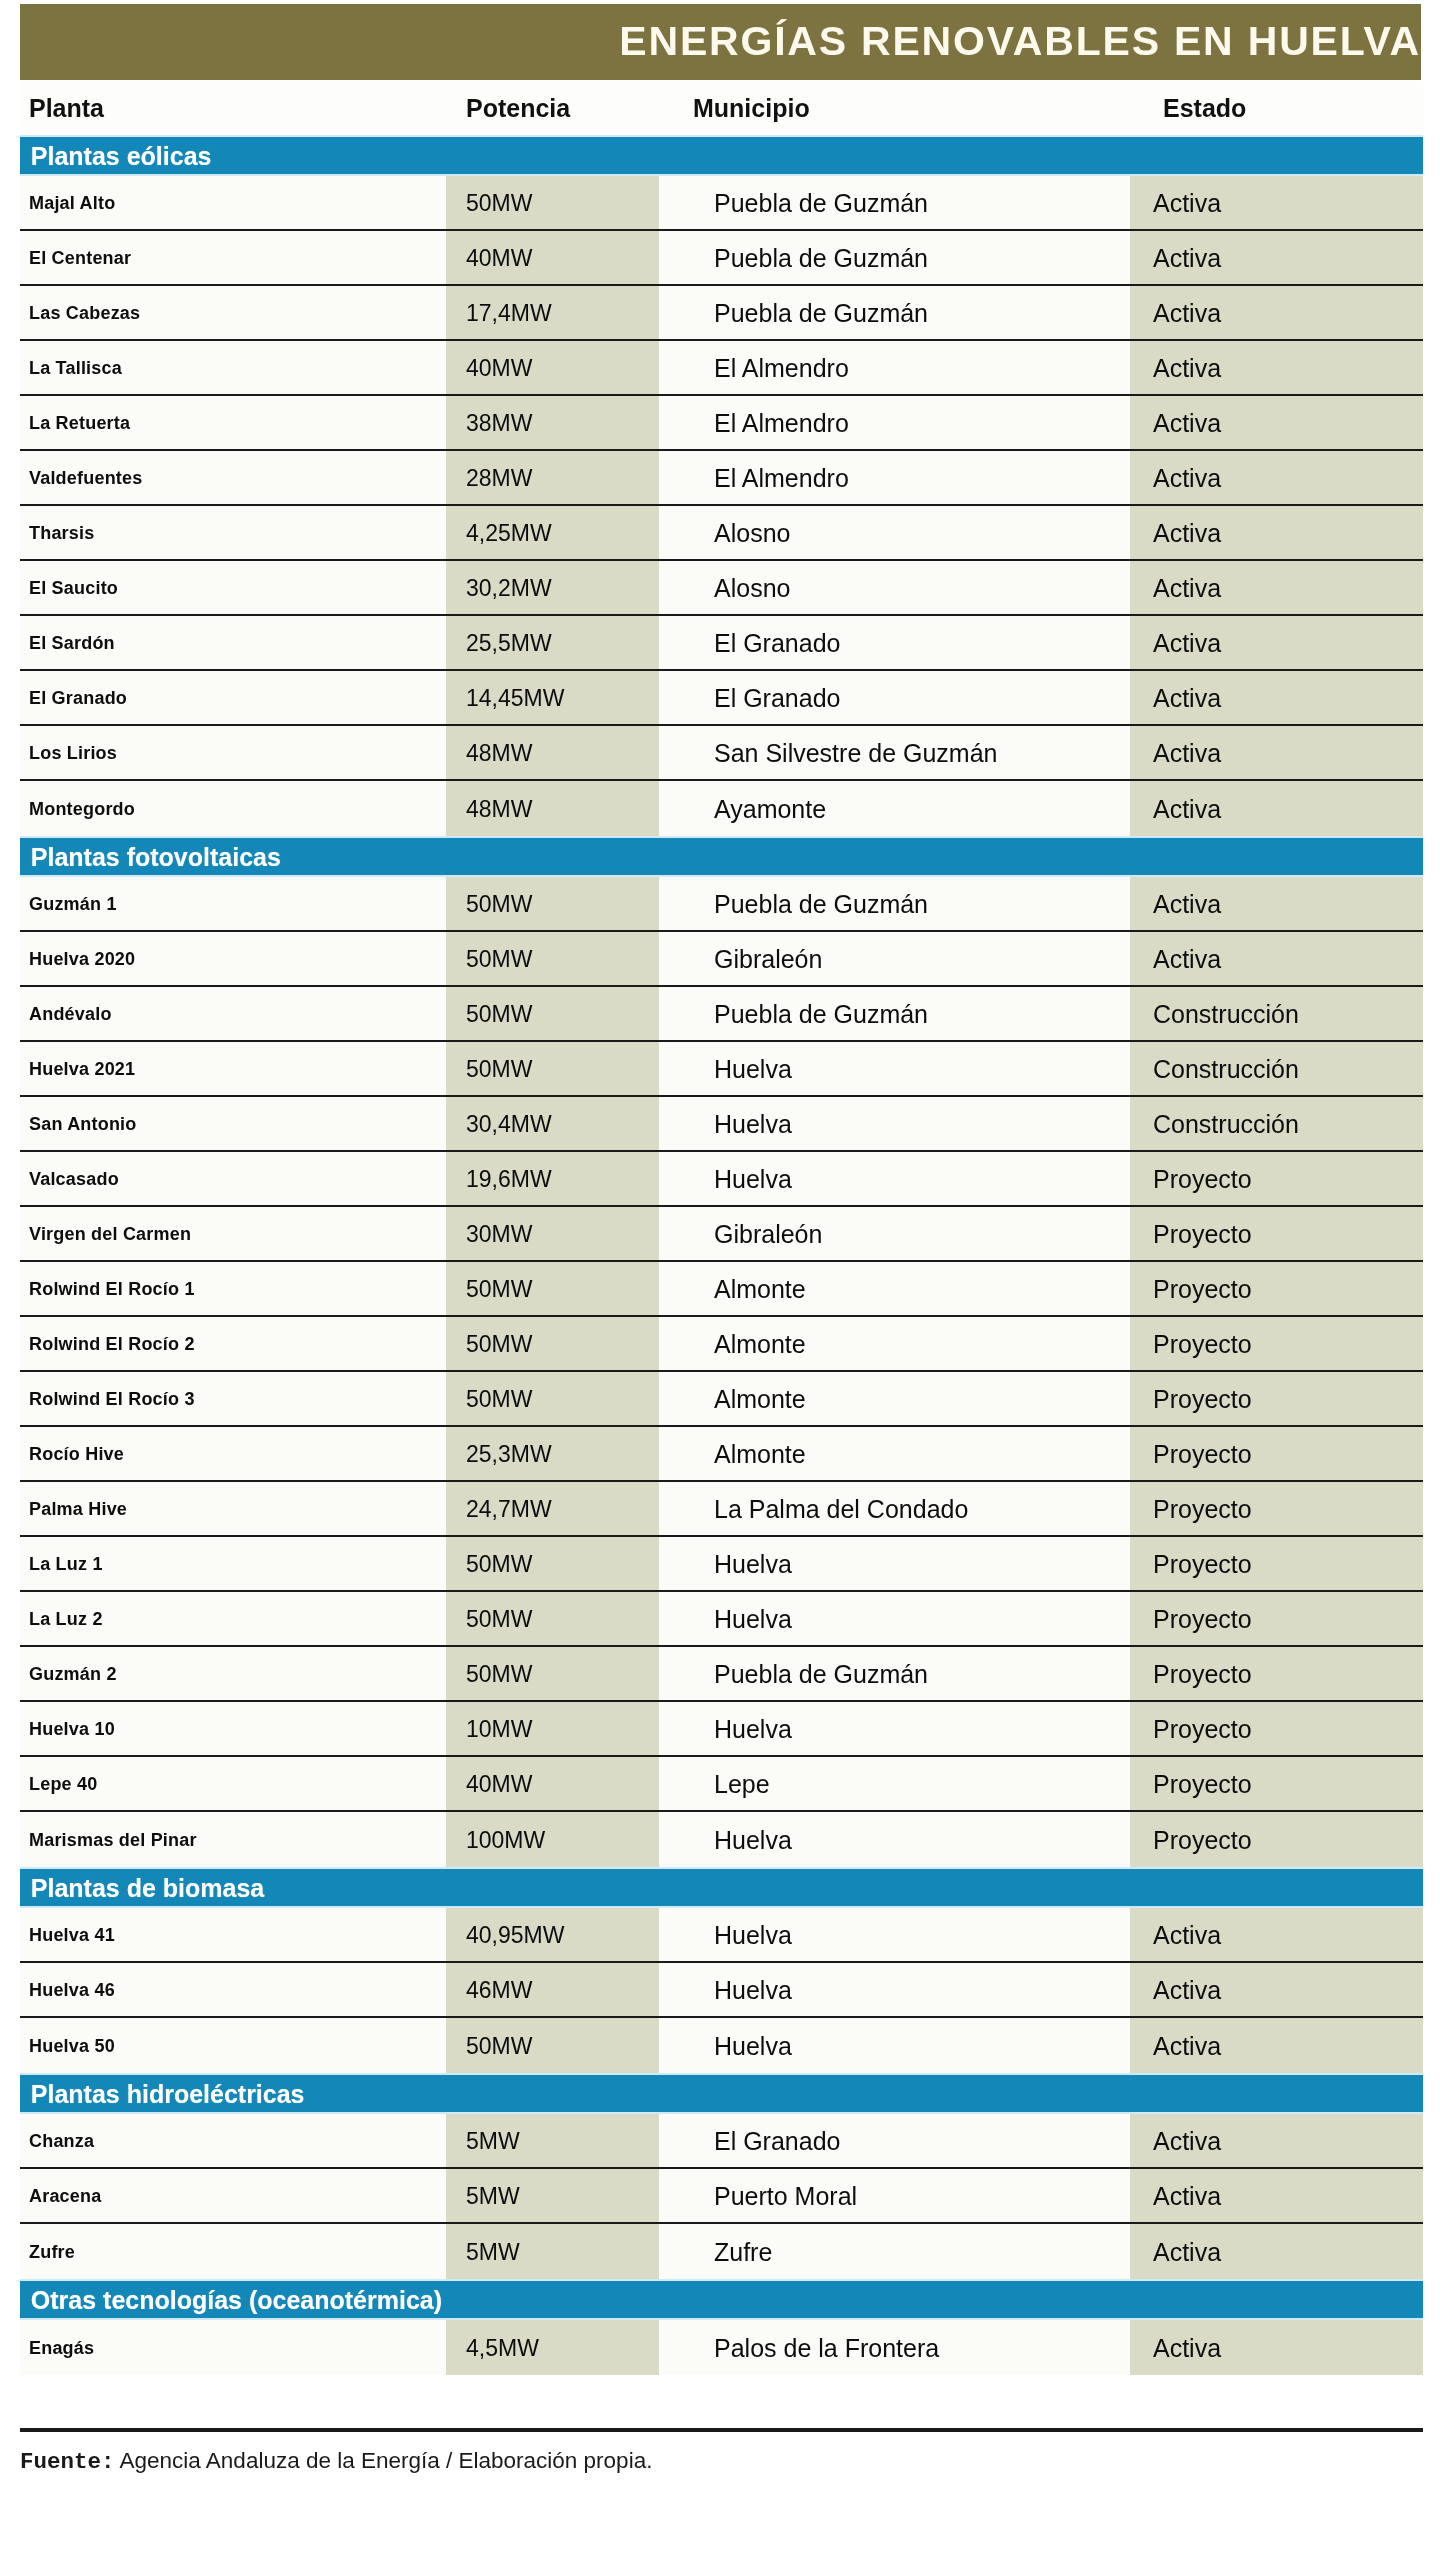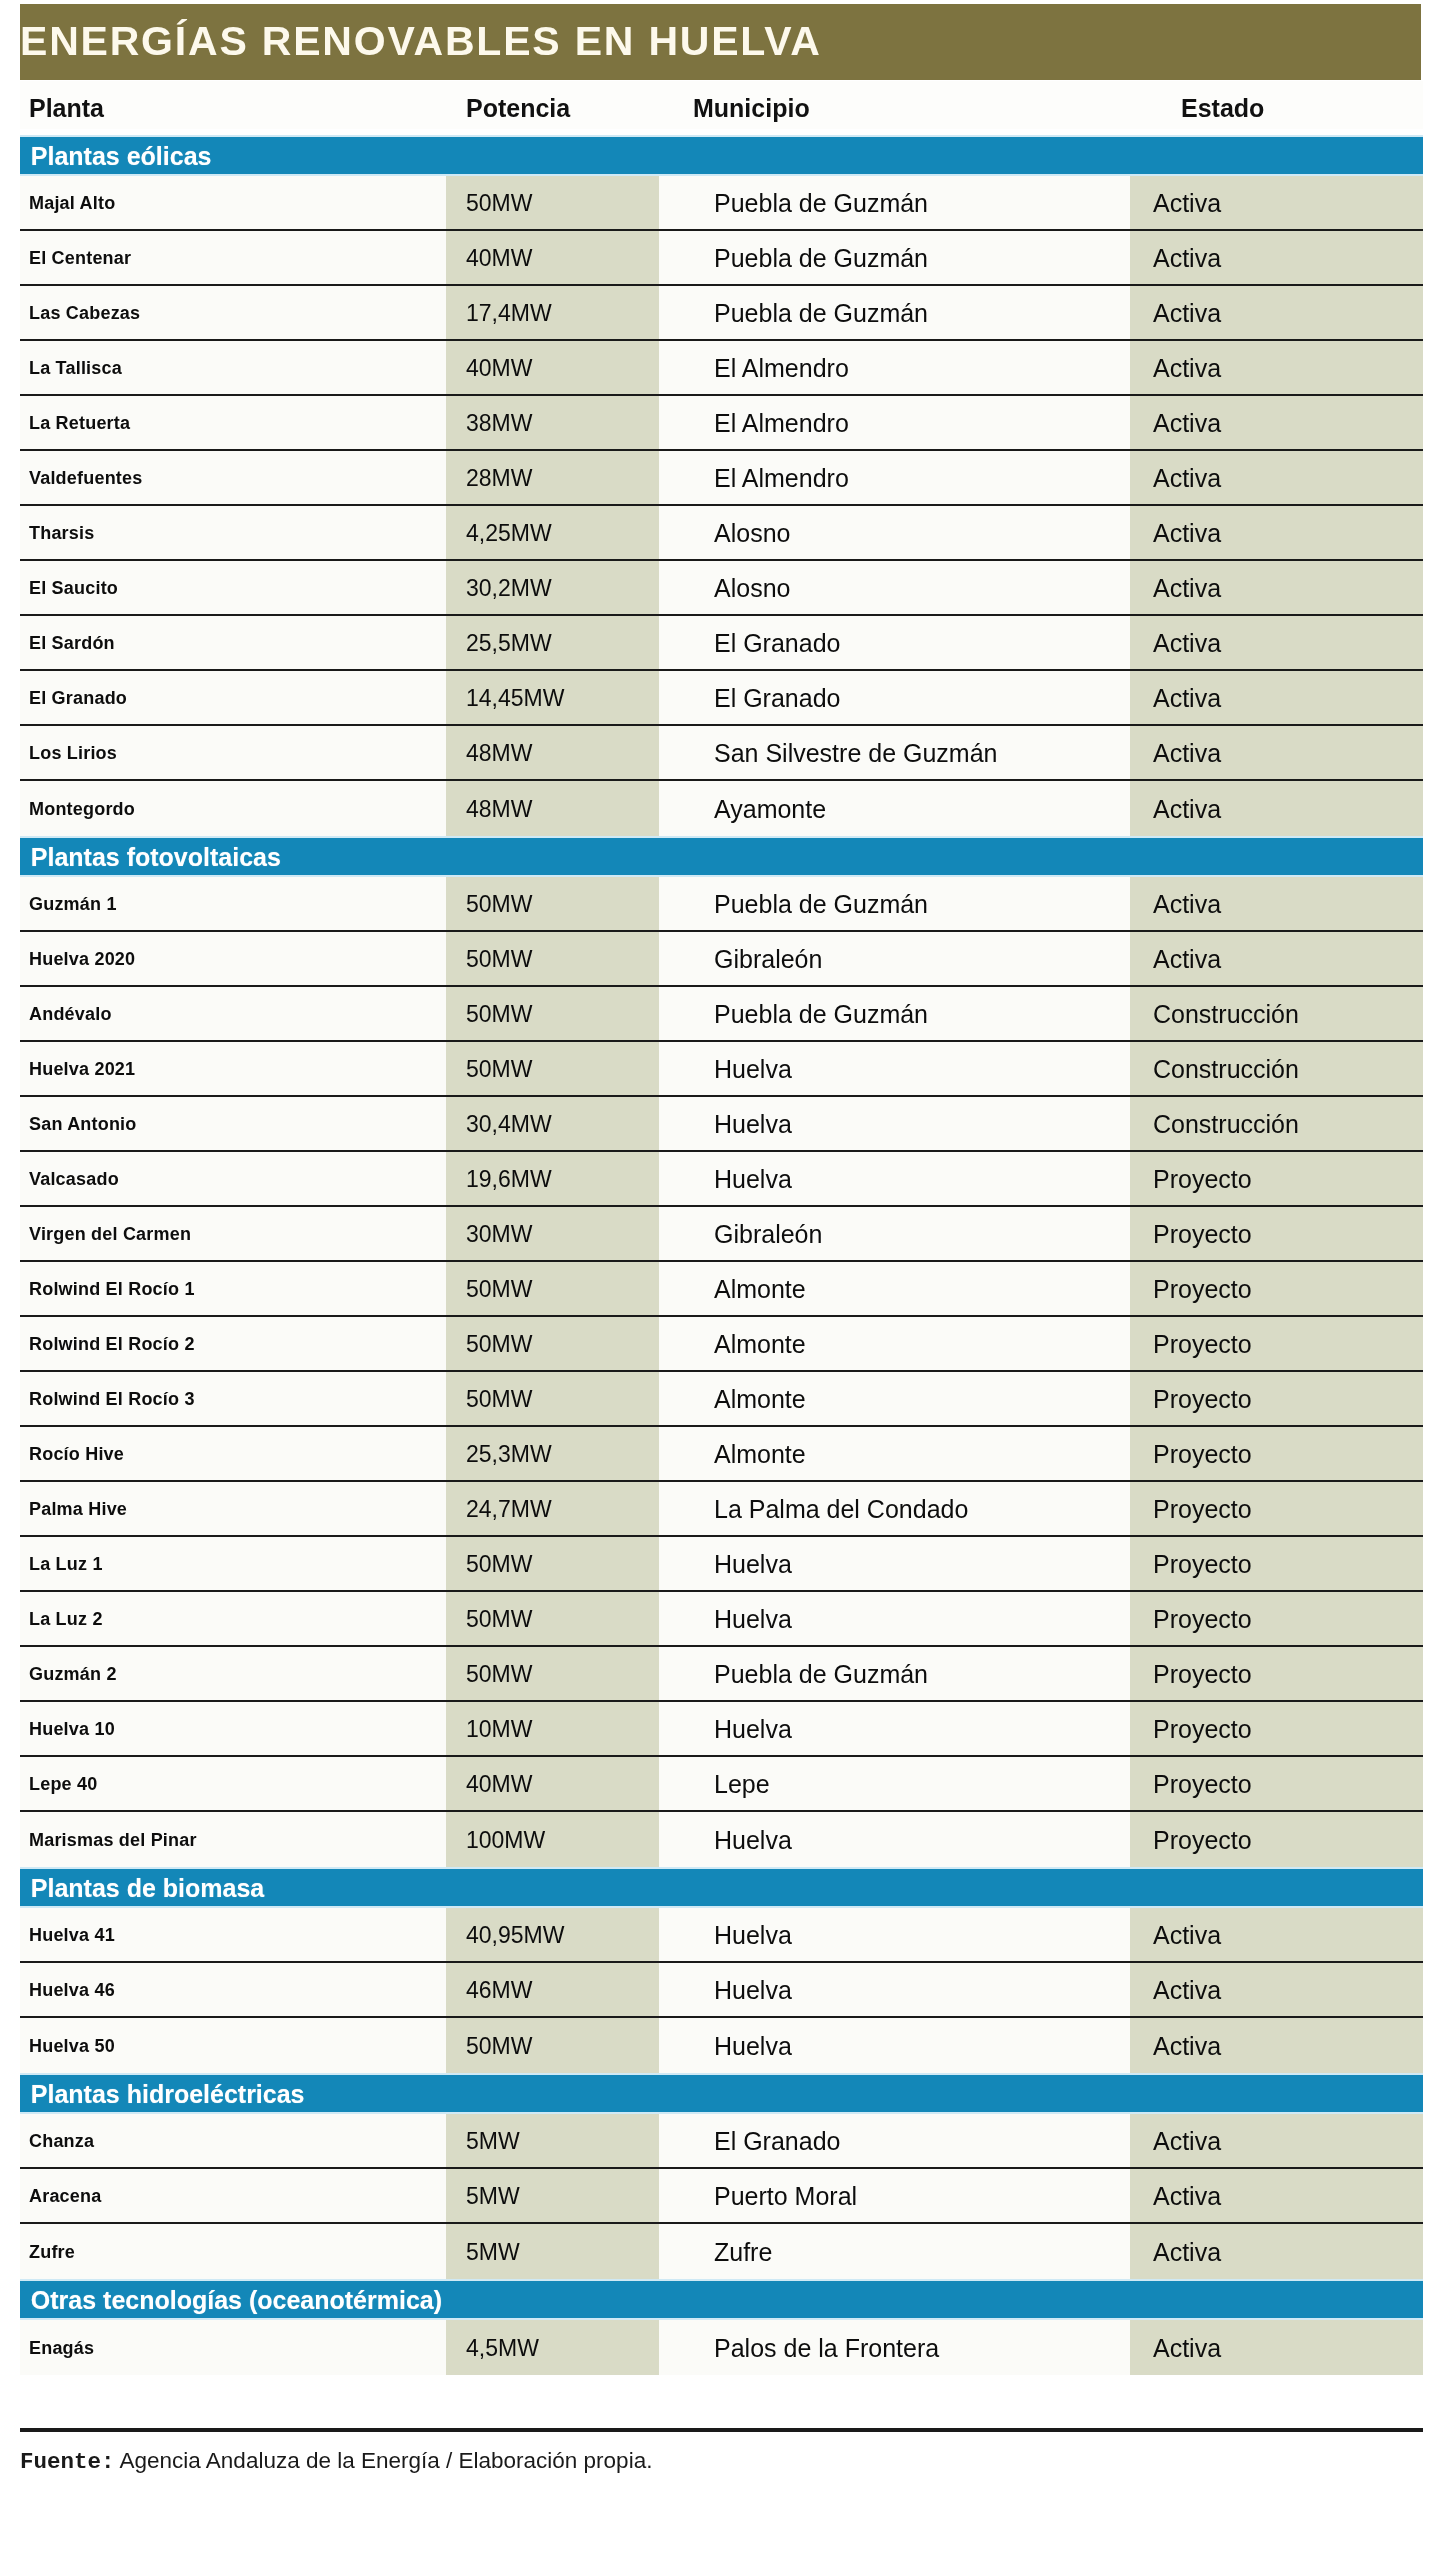--- a/index.html
+++ b/index.html
@@ -25,21 +25,21 @@
   
   .title-bar {
     position: absolute;
     left: 20px;
     top: 3.6px;
     width: 1401px;
     height: 76px;
     background: #7d7340;
     display: flex;
     align-items: center;
-    justify-content: flex-start;
+    justify-content: flex-end;
   }
   .title-bar .title-text {
     color: #fdf9ec;
     font-size: 41px;
     font-weight: bold;
     letter-spacing: 1.8px;
     text-transform: uppercase;
     font-family: "Liberation Sans", "DejaVu Sans", sans-serif;
     white-space: nowrap;
   }
@@ -57,21 +57,21 @@
     position: absolute;
     top: 12.6px;
     font-size: 25px;
     font-weight: bold;
     color: #111111;
     white-space: nowrap;
   }
   .ch-planta   { left: 9px;  }
   .ch-potencia { left: 446px; }
   .ch-municip  { left: 673px; }
-  .ch-estado   { left: 1143px; margin-left: 18px;}
+  .ch-estado   { left: 1143px;}
 
   
   .table-body {
     position: absolute;
     left: 20px;
     top: 135px;
     width: 1403px;
   }
 
   

